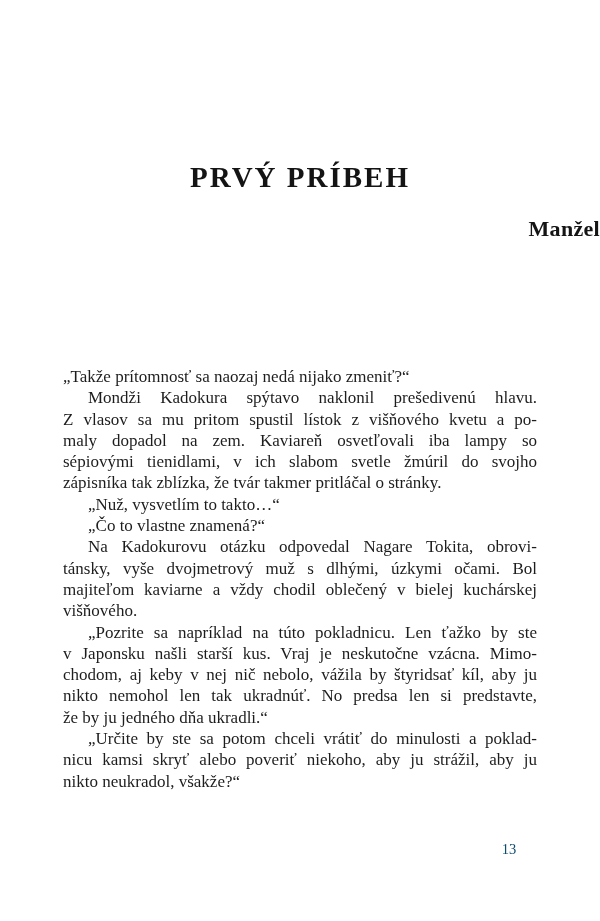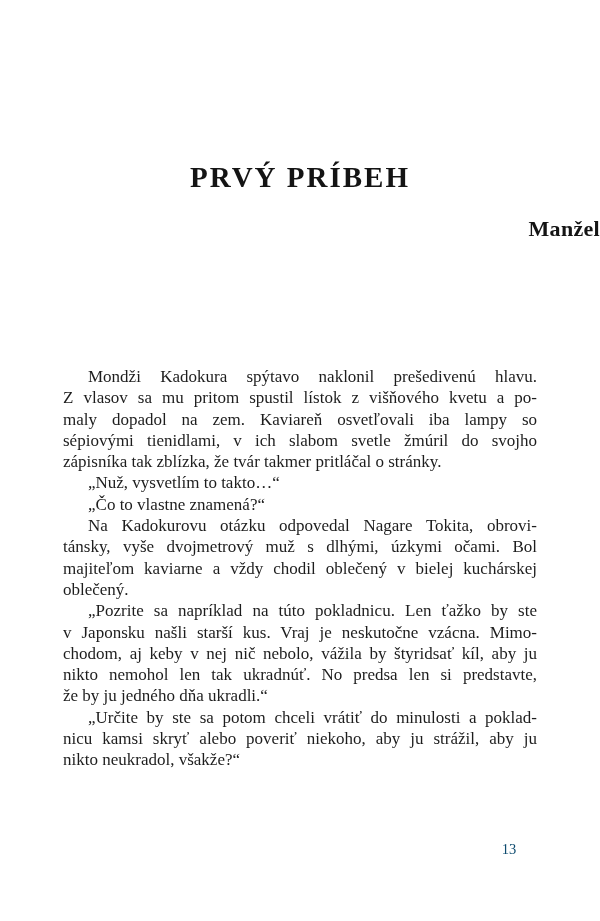--- a/index.html
+++ b/index.html
@@ -73,31 +73,32 @@
     color: #0c4a6e;
   }
 </style>
 </head>
 <body>
 
 <div class="page">
   <h1 class="heading">PRVÝ PRÍBEH</h1>
   <h2 class="subheading">Manžel</h2>
   <div class="text-block">
+      <div class="line">„Takže prítomnosť sa naozaj nedá nijako zmeniť?“</div>
       <div class="line indent just">Mondži Kadokura spýtavo naklonil prešedivenú hlavu.</div>
       <div class="line just">Z vlasov sa mu pritom spustil lístok z višňového kvetu a po-</div>
       <div class="line just">maly dopadol na zem. Kaviareň osvetľovali iba lampy so</div>
       <div class="line just">sépiovými tienidlami, v ich slabom svetle žmúril do svojho</div>
       <div class="line">zápisníka tak zblízka, že tvár takmer pritláčal o stránky.</div>
       <div class="line indent">„Nuž, vysvetlím to takto…“</div>
       <div class="line indent">„Čo to vlastne znamená?“</div>
       <div class="line indent just">Na Kadokurovu otázku odpovedal Nagare Tokita, obrovi-</div>
       <div class="line just">tánsky, vyše dvojmetrový muž s dlhými, úzkymi očami. Bol</div>
       <div class="line just">majiteľom kaviarne a vždy chodil oblečený v bielej kuchárskej</div>
-      <div class="line">oblečený.</div>
+      <div class="line">višňového.</div>
       <div class="line indent just">„Pozrite sa napríklad na túto pokladnicu. Len ťažko by ste</div>
       <div class="line just">v Japonsku našli starší kus. Vraj je neskutočne vzácna. Mimo-</div>
       <div class="line just">chodom, aj keby v nej nič nebolo, vážila by štyridsať kíl, aby ju</div>
       <div class="line just">nikto nemohol len tak ukradnúť. No predsa len si predstavte,</div>
       <div class="line">že by ju jedného dňa ukradli.“</div>
       <div class="line indent just">„Určite by ste sa potom chceli vrátiť do minulosti a poklad-</div>
       <div class="line just">nicu kamsi skryť alebo poveriť niekoho, aby ju strážil, aby ju</div>
       <div class="line">nikto neukradol, všakže?“</div>
     </div>
   <div class="page-number">13</div>

